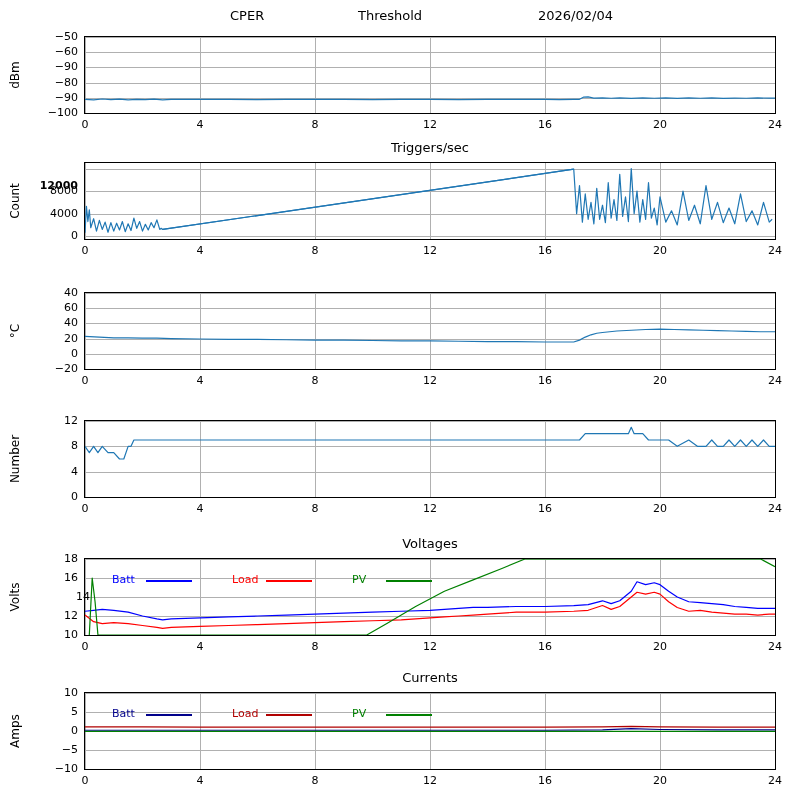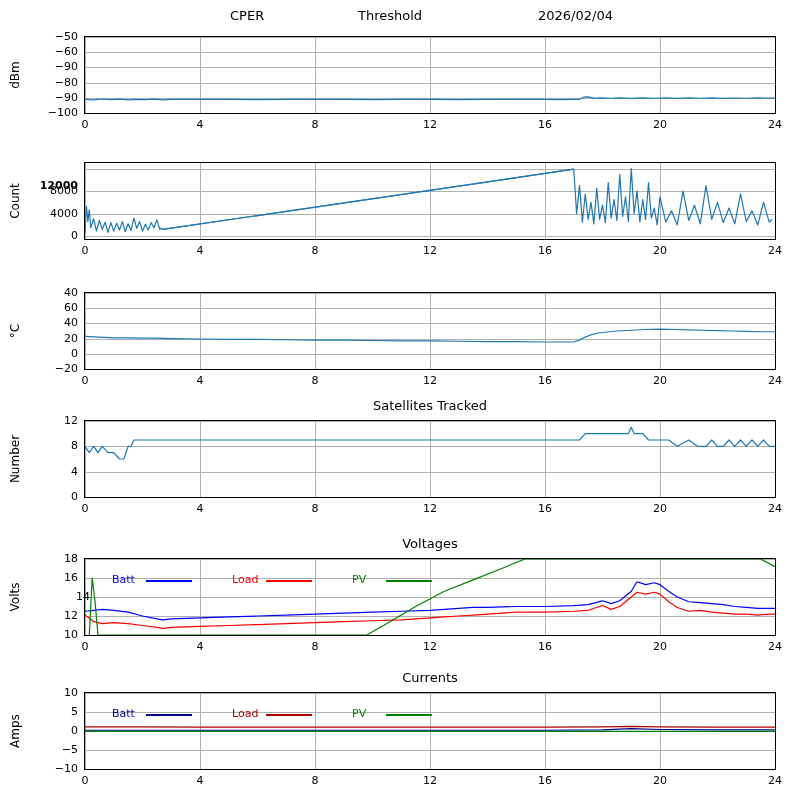--- a/index.html
+++ b/index.html
@@ -87,20 +87,21 @@
     <div class="tick-label ytick" style="left: 36px; width: 42px; top: 45.2px;">−60</div>
     <div class="tick-label ytick" style="left: 36px; width: 42px; top: 30px;">−50</div>
     <div class="tick-label xtick" style="left: 65px; width: 40px; top: 118px;">0</div>
     <div class="tick-label xtick" style="left: 180px; width: 40px; top: 118px;">4</div>
     <div class="tick-label xtick" style="left: 295px; width: 40px; top: 118px;">8</div>
     <div class="tick-label xtick" style="left: 410px; width: 40px; top: 118px;">12</div>
     <div class="tick-label xtick" style="left: 525px; width: 40px; top: 118px;">16</div>
     <div class="tick-label xtick" style="left: 640px; width: 40px; top: 118px;">20</div>
     <div class="tick-label xtick" style="left: 755px; width: 40px; top: 118px;">24</div>
     <div class="axis-title" style="left: 22px; top: 75px; transform: rotate(-90deg) translate(-50%, -100%);">dBm</div>
+    <div class="panel-title" style="left: 84px; width: 692px; top: 140px;">Triggers/sec</div>
     <div class="plot-frame" style="left: 84px; top: 162px; width: 692px; height: 78px;">
       <div class="grid-line h" style="top: 73px;"></div>
       <div class="grid-line h" style="top: 51px;"></div>
       <div class="grid-line h" style="top: 28px;"></div>
       <div class="grid-line h" style="top: 6px;"></div>
       <div class="grid-line v" style="left: 0px;"></div>
       <div class="grid-line v" style="left: 115px;"></div>
       <div class="grid-line v" style="left: 230px;"></div>
       <div class="grid-line v" style="left: 345px;"></div>
       <div class="grid-line v" style="left: 460px;"></div>
@@ -148,21 +149,20 @@
     <div class="tick-label ytick" style="left: 36px; width: 42px; top: 301.2px;">60</div>
     <div class="tick-label ytick" style="left: 36px; width: 42px; top: 286px;">40</div>
     <div class="tick-label xtick" style="left: 65px; width: 40px; top: 374px;">0</div>
     <div class="tick-label xtick" style="left: 180px; width: 40px; top: 374px;">4</div>
     <div class="tick-label xtick" style="left: 295px; width: 40px; top: 374px;">8</div>
     <div class="tick-label xtick" style="left: 410px; width: 40px; top: 374px;">12</div>
     <div class="tick-label xtick" style="left: 525px; width: 40px; top: 374px;">16</div>
     <div class="tick-label xtick" style="left: 640px; width: 40px; top: 374px;">20</div>
     <div class="tick-label xtick" style="left: 755px; width: 40px; top: 374px;">24</div>
     <div class="axis-title" style="left: 22px; top: 331px; transform: rotate(-90deg) translate(-50%, -100%);">°C</div>
-    <div class="panel-title" style="left: 84px; width: 692px; top: 398px;">Satellites Tracked</div>
     <div class="plot-frame" style="left: 84px; top: 420px; width: 692px; height: 78px;">
       <div class="grid-line h" style="top: 76px;"></div>
       <div class="grid-line h" style="top: 51px;"></div>
       <div class="grid-line h" style="top: 25px;"></div>
       <div class="grid-line h" style="top: 0px;"></div>
       <div class="grid-line v" style="left: 0px;"></div>
       <div class="grid-line v" style="left: 115px;"></div>
       <div class="grid-line v" style="left: 230px;"></div>
       <div class="grid-line v" style="left: 345px;"></div>
       <div class="grid-line v" style="left: 460px;"></div>

